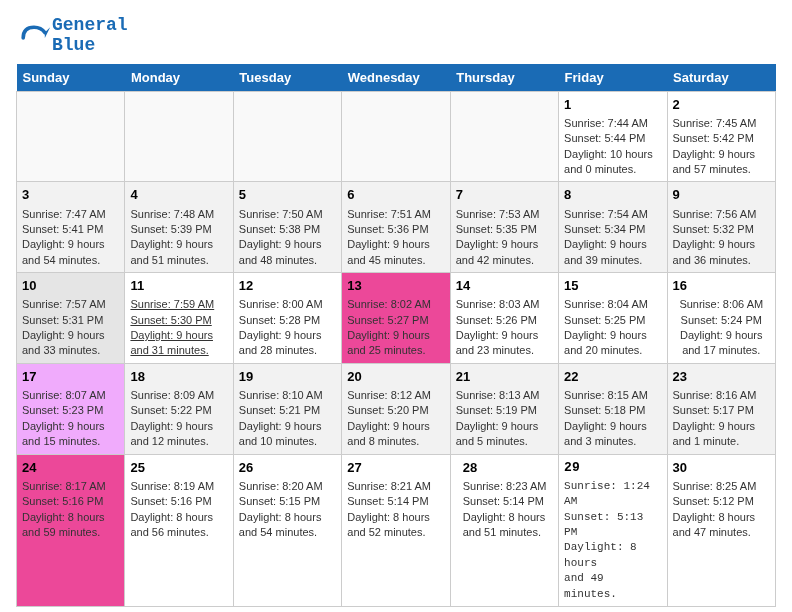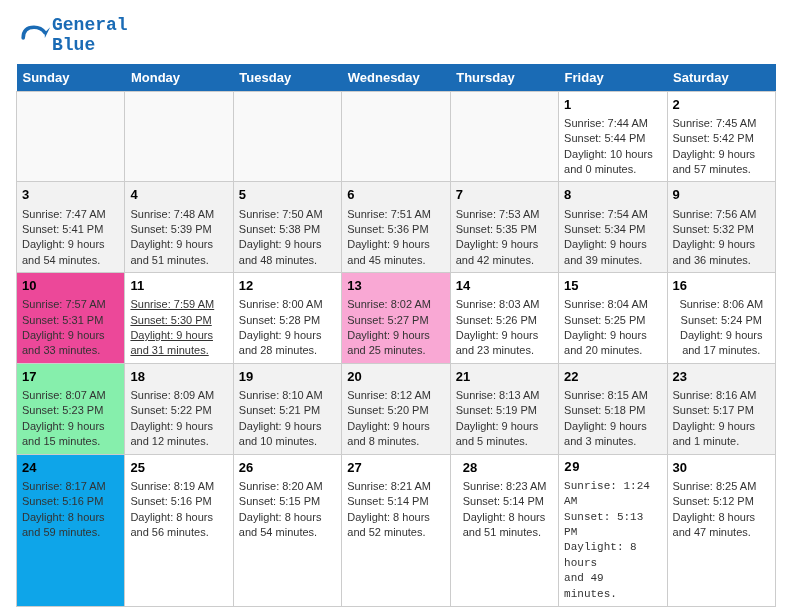--- a/index.html
+++ b/index.html
@@ -182,42 +182,42 @@
         </td>
         <td style="background-color: rgb(242, 242, 242);">
           <div class="day-number">9</div>
           <div class="day-info" style="white-space: pre-line;">Sunrise: 7:56 AM
 Sunset: 5:32 PM
 Daylight: 9 hours
 and 36 minutes.</div>
         </td>
       </tr>
       <tr>
-        <td style="background-color: #ec4899;">
+        <td style="background-color: #e5e5e5;">
           <div class="day-number">10</div>
           <div class="day-info" style="white-space: pre-line;">Sunrise: 7:57 AM
 Sunset: 5:31 PM
 Daylight: 9 hours
 and 33 minutes.</div>
         </td>
         <td style="background-color: rgb(255, 255, 255);">
           <div class="day-number">11</div>
           <div class="day-info" style="white-space: pre-line; text-decoration: underline;">Sunrise: 7:59 AM
 Sunset: 5:30 PM
 Daylight: 9 hours
 and 31 minutes.</div>
         </td>
         <td style="background-color: rgb(255, 255, 255);">
           <div class="day-number">12</div>
           <div class="day-info" style="white-space: pre-line;">Sunrise: 8:00 AM
 Sunset: 5:28 PM
 Daylight: 9 hours
 and 28 minutes.</div>
         </td>
-        <td style="background-color: #f9a8d4;">
+        <td style="background-color: #ec4899;">
           <div class="day-number">13</div>
           <div class="day-info" style="white-space: pre-line;">Sunrise: 8:02 AM
 Sunset: 5:27 PM
 Daylight: 9 hours
 and 25 minutes.</div>
         </td>
         <td style="background-color: rgb(255, 255, 255);">
           <div class="day-number">14</div>
           <div class="day-info" style="white-space: pre-line;">Sunrise: 8:03 AM
 Sunset: 5:26 PM
@@ -233,21 +233,21 @@
         </td>
         <td style="background-color: rgb(255, 255, 255);">
           <div class="day-number">16</div>
           <div class="day-info" style="white-space: pre-line; text-align: center;">Sunrise: 8:06 AM
 Sunset: 5:24 PM
 Daylight: 9 hours
 and 17 minutes.</div>
         </td>
       </tr>
       <tr>
-        <td style="background-color: #86efac;">
+        <td style="background-color: #f0abfc;">
           <div class="day-number">17</div>
           <div class="day-info" style="white-space: pre-line;">Sunrise: 8:07 AM
 Sunset: 5:23 PM
 Daylight: 9 hours
 and 15 minutes.</div>
         </td>
         <td style="background-color: rgb(242, 242, 242);">
           <div class="day-number">18</div>
           <div class="day-info" style="white-space: pre-line;">Sunrise: 8:09 AM
 Sunset: 5:22 PM
@@ -284,21 +284,21 @@
         </td>
         <td style="background-color: rgb(242, 242, 242);">
           <div class="day-number">23</div>
           <div class="day-info" style="white-space: pre-line;">Sunrise: 8:16 AM
 Sunset: 5:17 PM
 Daylight: 9 hours
 and 1 minute.</div>
         </td>
       </tr>
       <tr>
-        <td style="background-color: #0ea5e9;">
+        <td style="background-color: #ec4899;">
           <div class="day-number">24</div>
           <div class="day-info" style="white-space: pre-line;">Sunrise: 8:17 AM
 Sunset: 5:16 PM
 Daylight: 8 hours
 and 59 minutes.</div>
         </td>
         <td style="background-color: rgb(255, 255, 255);">
           <div class="day-number">25</div>
           <div class="day-info" style="white-space: pre-line;">Sunrise: 8:19 AM
 Sunset: 5:16 PM

